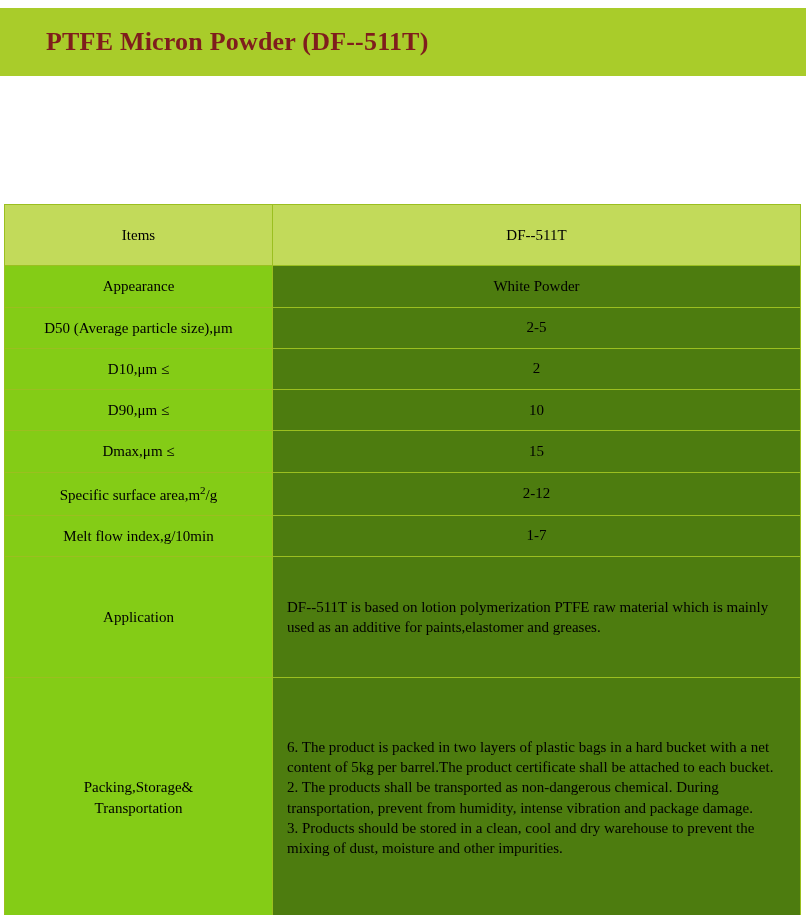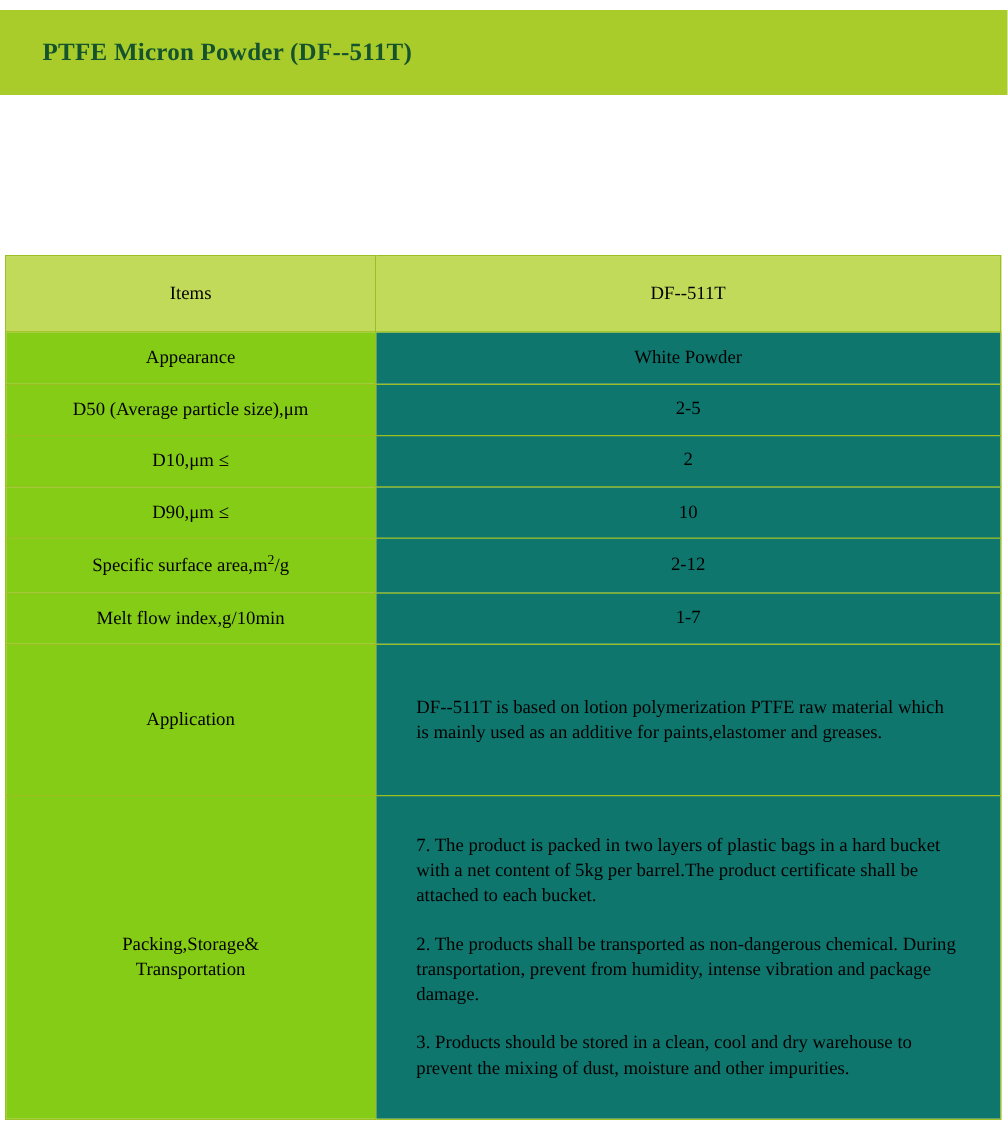--- a/index.html
+++ b/index.html
@@ -23,25 +23,25 @@
     position: absolute;
     left: 0;
     top: 8px;
     width: 806px;
     height: 68px;
     background: #a9cc2a;
     display: flex;
     align-items: center;
   }
   .header-title {
-    margin-left: 34px;
+    margin-left: 46px;
     font-family: "Liberation Serif", serif;
     font-weight: bold;
-    font-size: 20px;
-    color: #14532d;
+    font-size: 26px;
+    color: #7f1d1d;
     letter-spacing: 0.2px;
   }
   .section-title {
     position: absolute;
     left: 6px;
     top: 162px;
     font-family: Liberation Sans, sans-serif;
     font-size: 22px;
     color: #b0d22b;
     letter-spacing: 0.6px;
@@ -61,37 +61,37 @@
     vertical-align: middle;
   }
   td.label {
     width: 255px;
     background: #84cc16;
     text-align: center;
     padding: 10px 6px;
     line-height: 1.35;
   }
   td.value {
-    background: #0f766e;
+    background: #4d7c0f;
     text-align: center;
     padding: 10px 6px;
   }
   tr.head td.label,
   tr.head td.value {
     background: #c2da5a;
     font-size: 15px;
-    padding: 20px 20px;
+    padding: 20px 6px;
   }
   td.value.para {
     text-align: left;
     padding: 12px 14px 12px 14px;
     line-height: 1.35;
   }
   td.value.para p {
-    margin: 18px;
+    margin: 0;
   }
   .tall-label {
     height: 96px;
   }
   .tall-label2 {
     height: 215px;
   }
   .sub {
     font-size: 11px;
     vertical-align: super;
@@ -125,20 +125,24 @@
       </tr>
       <tr>
         <td class="label">D10,μm ≤</td>
         <td class="value">2</td>
       </tr>
       <tr>
         <td class="label">D90,μm ≤</td>
         <td class="value">10</td>
       </tr>
       <tr>
+        <td class="label">Dmax,μm ≤</td>
+        <td class="value">15</td>
+      </tr>
+      <tr>
         <td class="label">Specific surface area,m<span class="sub">2</span>/g</td>
         <td class="value">2-12</td>
       </tr>
       <tr>
         <td class="label">Melt flow index,g/10min</td>
         <td class="value">1-7</td>
       </tr>
 
       <tr>
         <td class="label tall-label">Application</td>
@@ -146,21 +150,21 @@
           <p>DF--511T is based on lotion polymerization PTFE raw material which is mainly used as an additive for paints,elastomer and greases.</p>
         </td>
       </tr>
 
       <tr>
         <td class="label tall-label2">
           <span>Packing,Storage&amp;</span><br>
           <span>Transportation</span>
         </td>
         <td class="value para tall-label2">
-          <p>7. The product is packed in two layers of plastic bags in a hard bucket with a net content of 5kg per barrel.The product certificate shall be attached to each bucket.</p>
+          <p>6. The product is packed in two layers of plastic bags in a hard bucket with a net content of 5kg per barrel.The product certificate shall be attached to each bucket.</p>
           <p>2. The products shall be transported as non-dangerous chemical. During transportation, prevent from humidity, intense vibration and package damage.</p>
           <p>3. Products should be stored in a clean, cool and dry warehouse to prevent the mixing of dust, moisture and other impurities.</p>
         </td>
       </tr>
     </tbody>
   </table>
 
 </div>
 
 </body></html>

